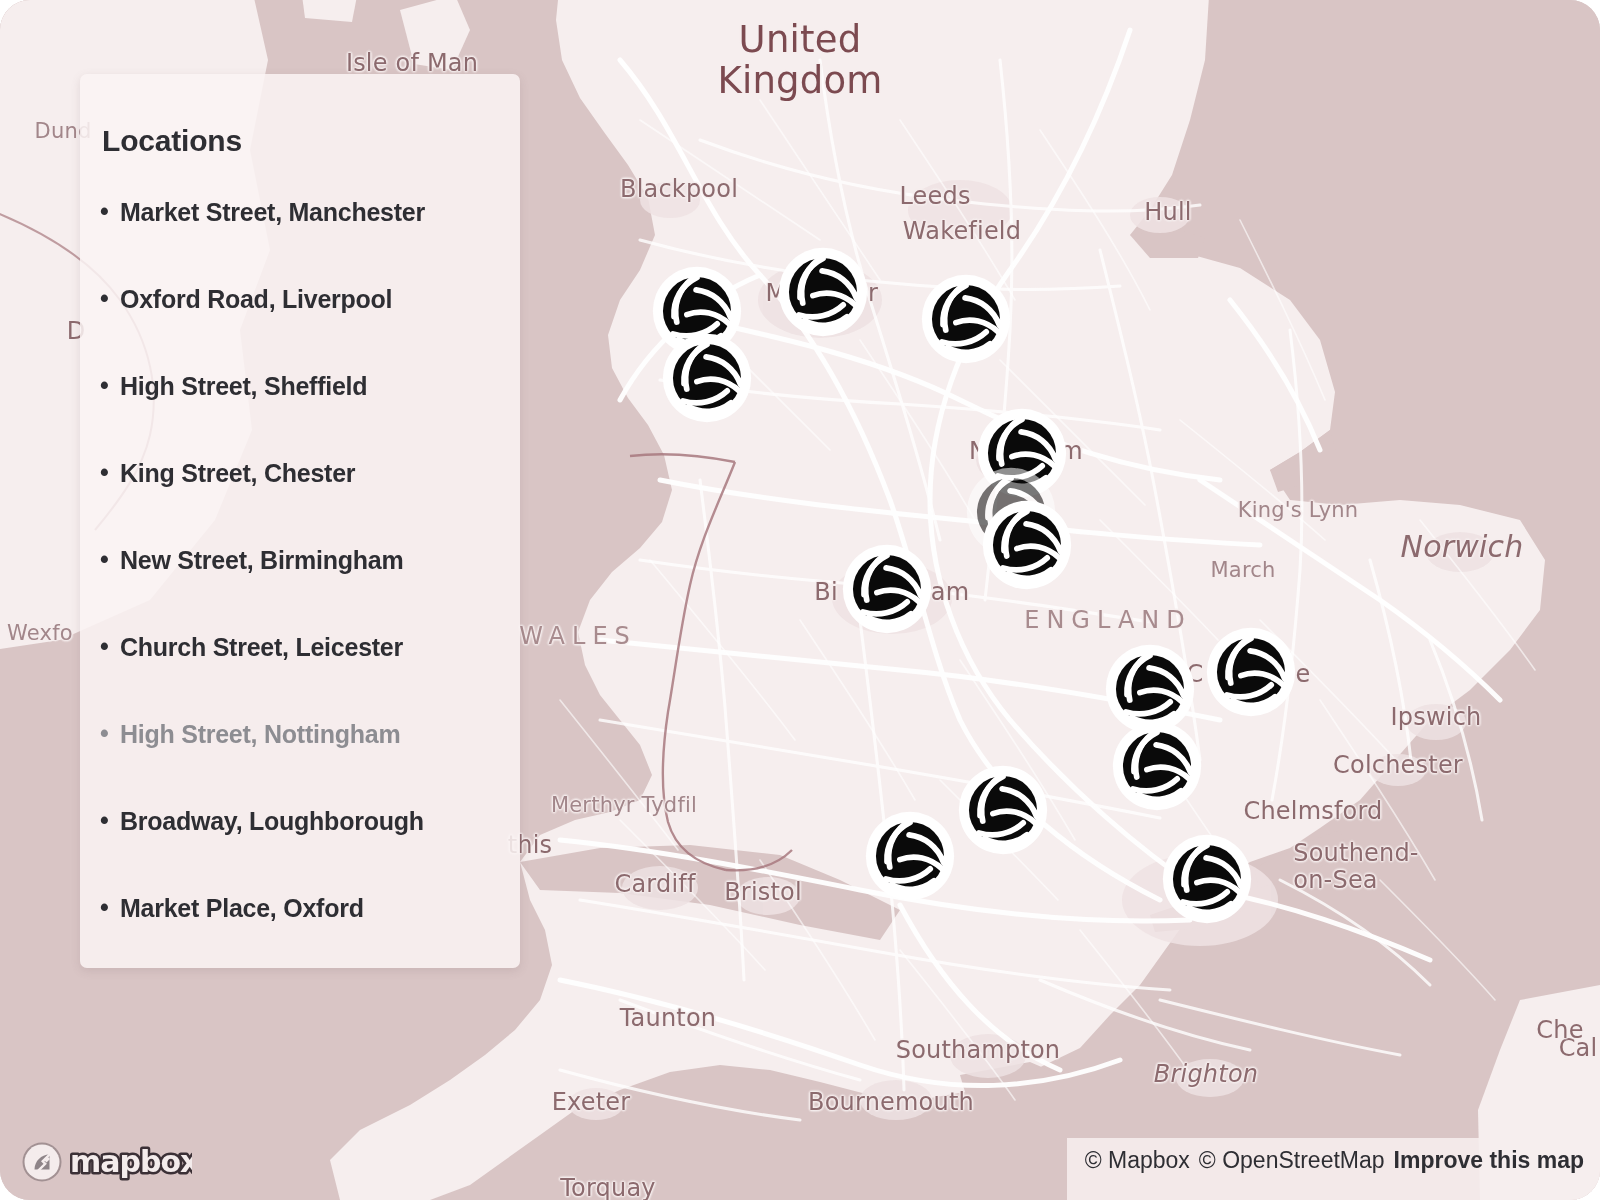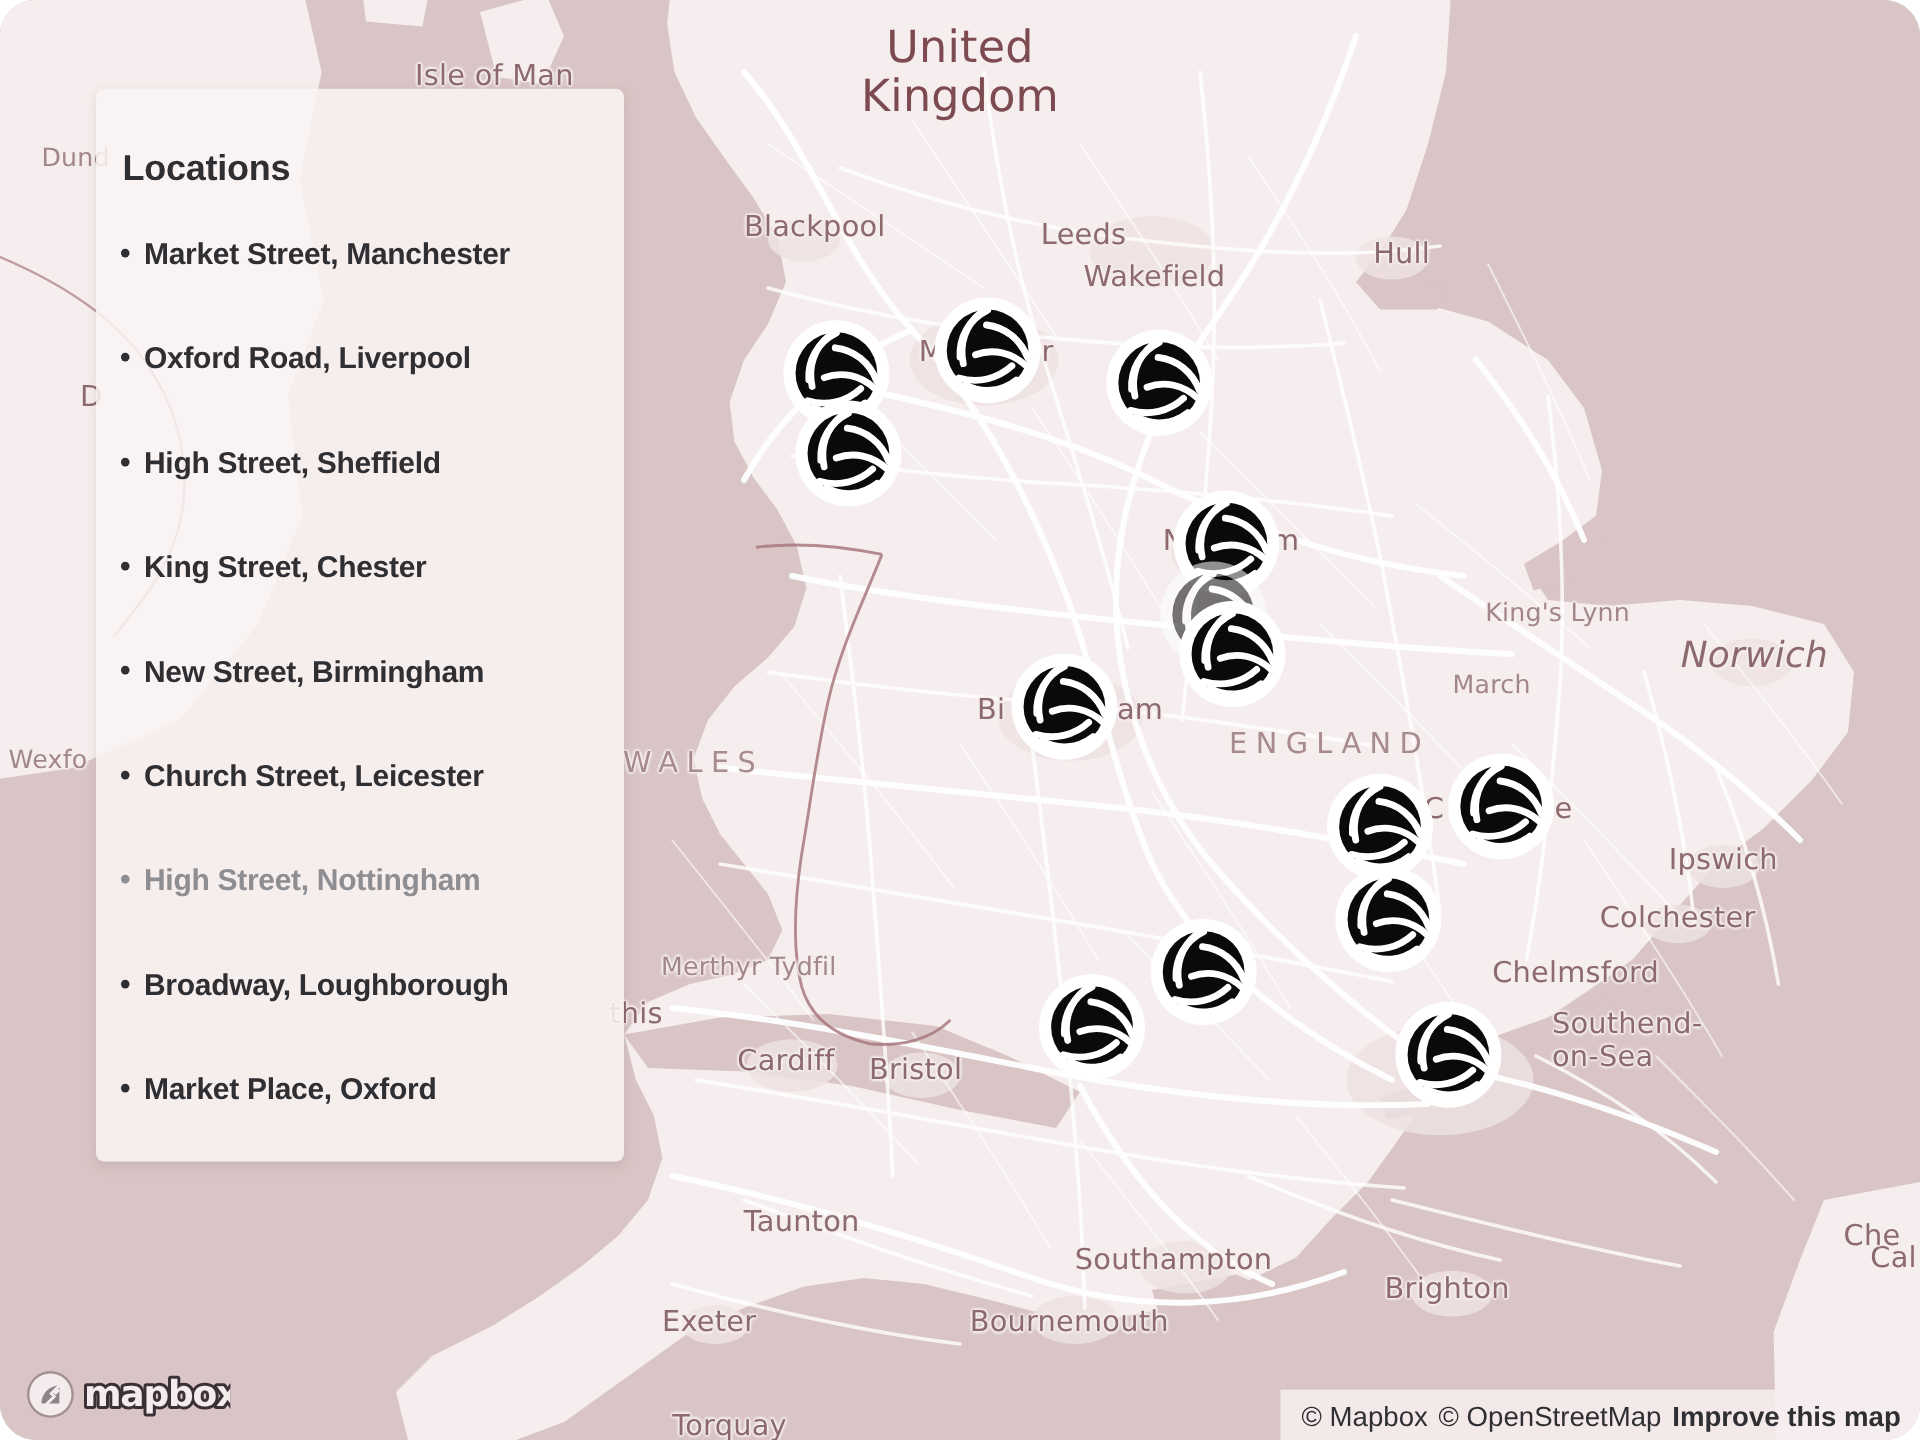--- a/index.html
+++ b/index.html
@@ -130,21 +130,21 @@
     cursor: pointer;
   }
   #mapbox-logo svg { display: block; }
 
   
   #attribution {
     position: absolute;
     right: 0;
     bottom: 0;
     background: rgba(246, 238, 238, 0.88);
-    padding: 9px 16px 6px 18px;
+    padding: 9px 16px 26px 18px;
     font-size: 23px;
     color: #2e2e33;
     font-family: "Liberation Sans", sans-serif;
     display: flex;
     align-items: baseline;
     gap: 9px;
     white-space: nowrap;
   }
   #attribution a, #attribution span {
     color: #2e2e33;
@@ -305,21 +305,21 @@
                  C 142 470, 120 500, 95 530"></path>
       </g>
     </g>
   </svg>
 
   <div id="map-labels">
       <div class="map-label city" style="left: 412px; top: 63px;">Isle of Man</div>
       <div class="map-label country" style="left: 800px; top: 60px;">United
 Kingdom</div>
       <div class="map-label city" style="left: 679px; top: 189px;">Blackpool</div>
-      <div class="map-label city" style="left: 903px; top: 196px;">Leeds</div>
+      <div class="map-label city" style="left: 935px; top: 196px;">Leeds</div>
       <div class="map-label city" style="left: 962px; top: 231px;">Wakefield</div>
       <div class="map-label city" style="left: 1168px; top: 212px;">Hull</div>
       <div class="map-label city-sm" style="left: 63px; top: 132px;">Dund</div>
       <div class="map-label city" style="left: 76px; top: 331px;">D</div>
       <div class="map-label city-sm" style="left: 40px; top: 634px;">Wexfo</div>
       <div class="map-label region" style="left: 578px; top: 636px;">WALES</div>
       <div class="map-label region" style="left: 1108px; top: 620px;">ENGLAND</div>
       <div class="map-label city-sm" style="left: 1298px; top: 511px;">King's Lynn</div>
       <div class="map-label city-lg" style="left: 1462px; top: 547px;">Norwich</div>
       <div class="map-label city-sm" style="left: 1243px; top: 571px;">March</div>
@@ -328,21 +328,21 @@
       <div class="map-label city" style="left: 1313px; top: 811px;">Chelmsford</div>
       <div class="map-label city" style="left: 1356px; top: 867px;">Southend-
 on-Sea</div>
       <div class="map-label city-sm" style="left: 624px; top: 806px;">Merthyr Tydfil</div>
       <div class="map-label city" style="left: 530px; top: 845px;">this</div>
       <div class="map-label city" style="left: 655px; top: 884px;">Cardiff</div>
       <div class="map-label city" style="left: 763px; top: 892px;">Bristol</div>
       <div class="map-label city" style="left: 668px; top: 1018px;">Taunton</div>
       <div class="map-label city" style="left: 978px; top: 1050px;">Southampton</div>
       <div class="map-label city" style="left: 891px; top: 1102px;">Bournemouth</div>
-      <div class="map-label city" style="left: 1206px; top: 1074px;">Brighton</div>
+      <div class="map-label city" style="left: 1206px; top: 1074px; font-style: italic;">Brighton</div>
       <div class="map-label city" style="left: 591px; top: 1102px;">Exeter</div>
       <div class="map-label city" style="left: 588px; top: 1188px; margin-left: 20px;">Torquay</div>
       <div class="map-label city" style="left: 1578px; top: 1048px;">Cal</div>
       <div class="map-label city" style="left: 826px; top: 592px;">Bi</div>
       <div class="map-label city" style="left: 950px; top: 592px;">am</div>
       <div class="map-label city" style="left: 776px; top: 293px;">M</div>
       <div class="map-label city" style="left: 873px; top: 293px;">r</div>
       <div class="map-label city" style="left: 978px; top: 451px;">N</div>
       <div class="map-label city" style="left: 1071px; top: 451px;">m</div>
       <div class="map-label city" style="left: 1195px; top: 674px;">C</div>

